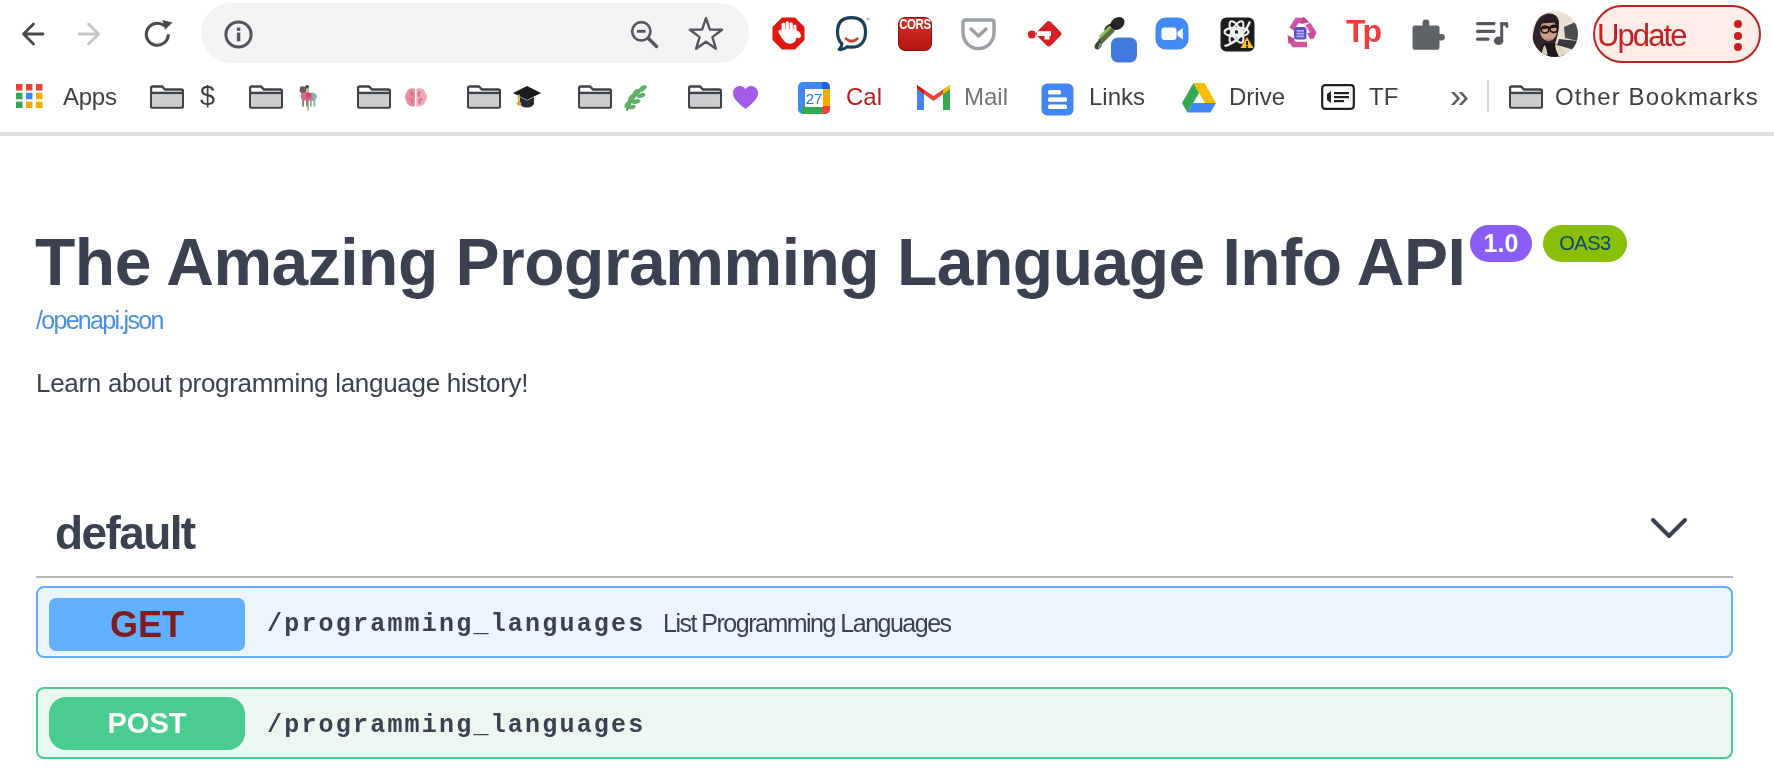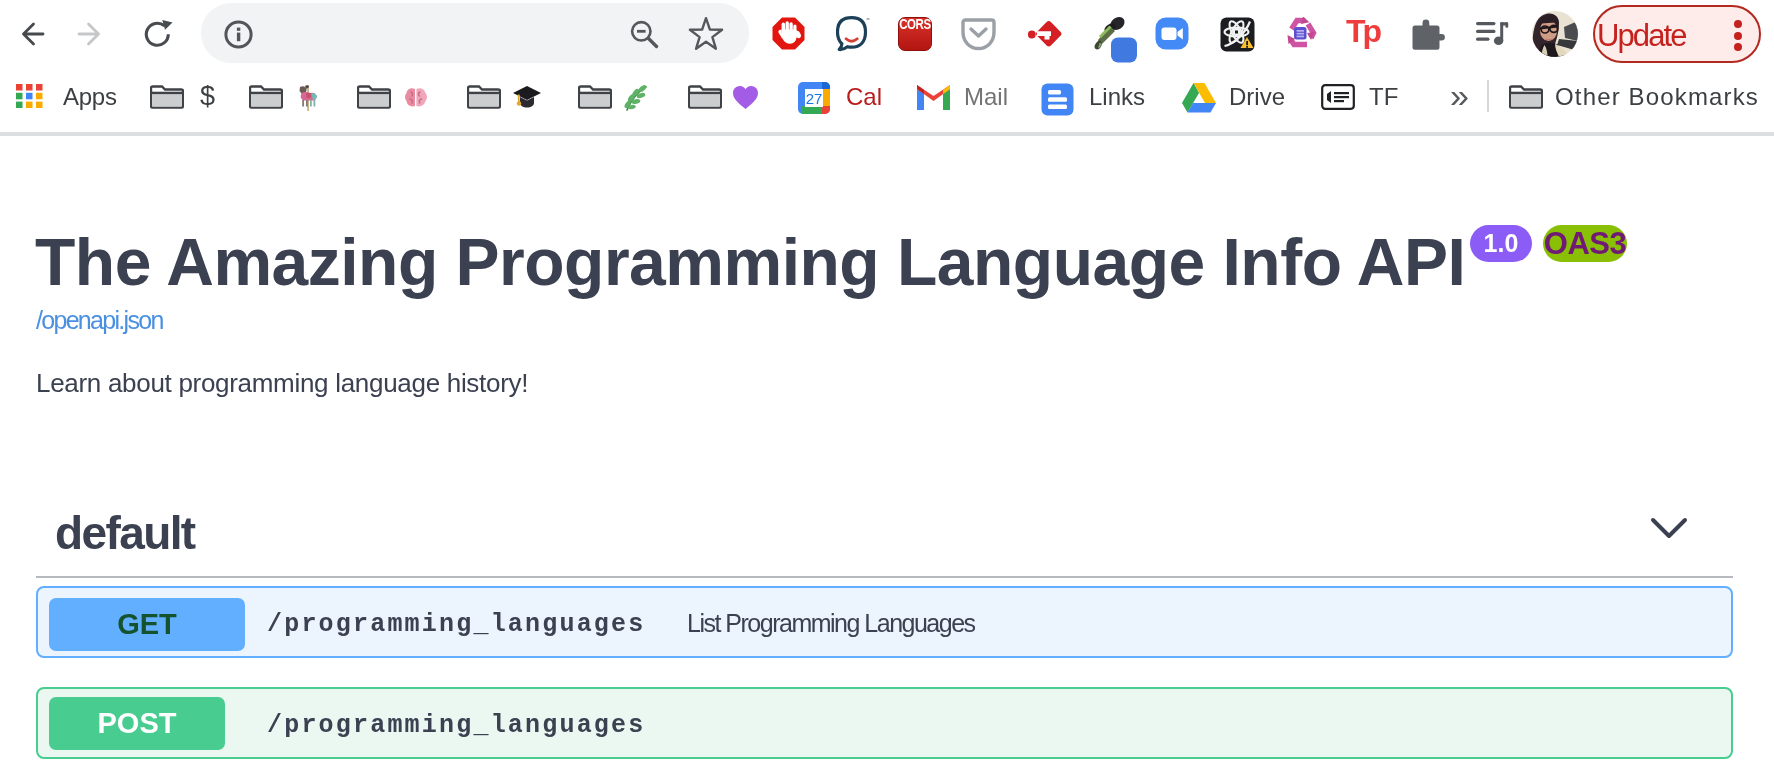--- a/index.html
+++ b/index.html
@@ -332,41 +332,41 @@
   <div class="txt" style="left:1450px;top:78px;font-size:34px;color:#55585c;">»</div>
   <div class="abs" style="left:1487px;top:80px;width:2px;height:32px;background:#d5d6d8;"></div>
   <div class="txt" style="left:1555px;top:84.7px;font-size:24px;letter-spacing:1.15px;color:#3c4043;">Other Bookmarks</div>
 
   <div class="txt" style="left:35px;top:229px;font-size:66px;font-weight:bold;letter-spacing:-0.5px;color:#3b4151;">The Amazing Programming Language Info API</div>
 
   <div class="abs" style="left:1470px;top:225px;width:62px;height:37px;border-radius:19px;background:#8b5cf6;display:flex;align-items:center;justify-content:center;">
     <span style="font-size:25px;font-weight:bold;color:#fff;">1.0</span>
   </div>
   <div class="abs" style="left:1543px;top:225px;width:84px;height:37px;border-radius:19px;background:#89bf04;display:flex;align-items:center;justify-content:center;">
-    <span style="font-size:31px;font-weight:bold;color:#701a75;letter-spacing:-0.5px;">OAS3</span>
+    <span style="font-size:20px;font-weight:normal;color:#0c4a6e;letter-spacing:-0.5px;">OAS3</span>
   </div>
 
   <div class="txt" style="left:36px;top:307.8px;font-size:25px;letter-spacing:-1.7px;color:#4a90e2;">/openapi.json</div>
 
   <div class="txt" style="left:55px;top:509.8px;font-size:46px;font-weight:bold;letter-spacing:-1.6px;color:#3b4151;">default</div>
 
   <div class="txt" style="left:36px;top:370px;font-size:26px;letter-spacing:-0.3px;color:#3b4151;">Learn about programming language history!</div>
 
   <svg class="abs" style="left:1649px;top:515px" width="40" height="28" viewBox="0 0 40 28">
     <path d="M4 5 L20 21 L36 5" stroke="#3b4151" stroke-width="4" fill="none" stroke-linecap="round" stroke-linejoin="round"></path>
   </svg>
 
   <div class="abs" style="left:36px;top:576px;width:1697px;height:2px;background:#b6b9bf;"></div>
 
   <div class="abs" style="left:36px;top:586px;width:1697px;height:72px;border-radius:8px;background:#ecf5fe;border:2px solid #61affe;"></div>
   <div class="abs" style="left:49px;top:598px;width:196px;height:53px;border-radius:7px;background:#61affe;display:flex;align-items:center;justify-content:center;">
-    <span style="font-size:29px;font-weight:bold;color:#14532d;letter-spacing:0;">GET</span>
+    <span style="font-size:36px;font-weight:bold;color:#7f1d1d;letter-spacing:0;">GET</span>
   </div>
   <div class="txt" style="left:267px;top:611.5px;font-family:'Liberation Mono',monospace;font-weight:bold;font-size:25px;letter-spacing:2.2px;color:#3b4151;">/programming_languages</div>
-  <div class="txt" style="left:663px;top:610.8px;font-size:25px;letter-spacing:-1.5px;color:#3b4151;margin-left:24px;">List Programming Languages</div>
+  <div class="txt" style="left:663px;top:610.8px;font-size:25px;letter-spacing:-1.5px;color:#3b4151;">List Programming Languages</div>
 
   <div class="abs" style="left:36px;top:687px;width:1697px;height:72px;border-radius:8px;background:#eaf8f1;border:2px solid #49cc90;"></div>
-  <div class="abs" style="left:49px;top:697px;width:176px;height:53px;border-radius:7px;background:#49cc90;display:flex;align-items:center;justify-content:center;">
+  <div class="abs" style="left:49px;top:697px;width:196px;height:53px;border-radius:17px;background:#49cc90;display:flex;align-items:center;justify-content:center;">
     <span style="font-size:29px;font-weight:bold;color:#fff;letter-spacing:0;">POST</span>
   </div>
   <div class="txt" style="left:267px;top:713px;font-family:'Liberation Mono',monospace;font-weight:bold;font-size:25px;letter-spacing:2.2px;color:#3b4151;">/programming_languages</div>
 
 </div>
 
 </body></html>

